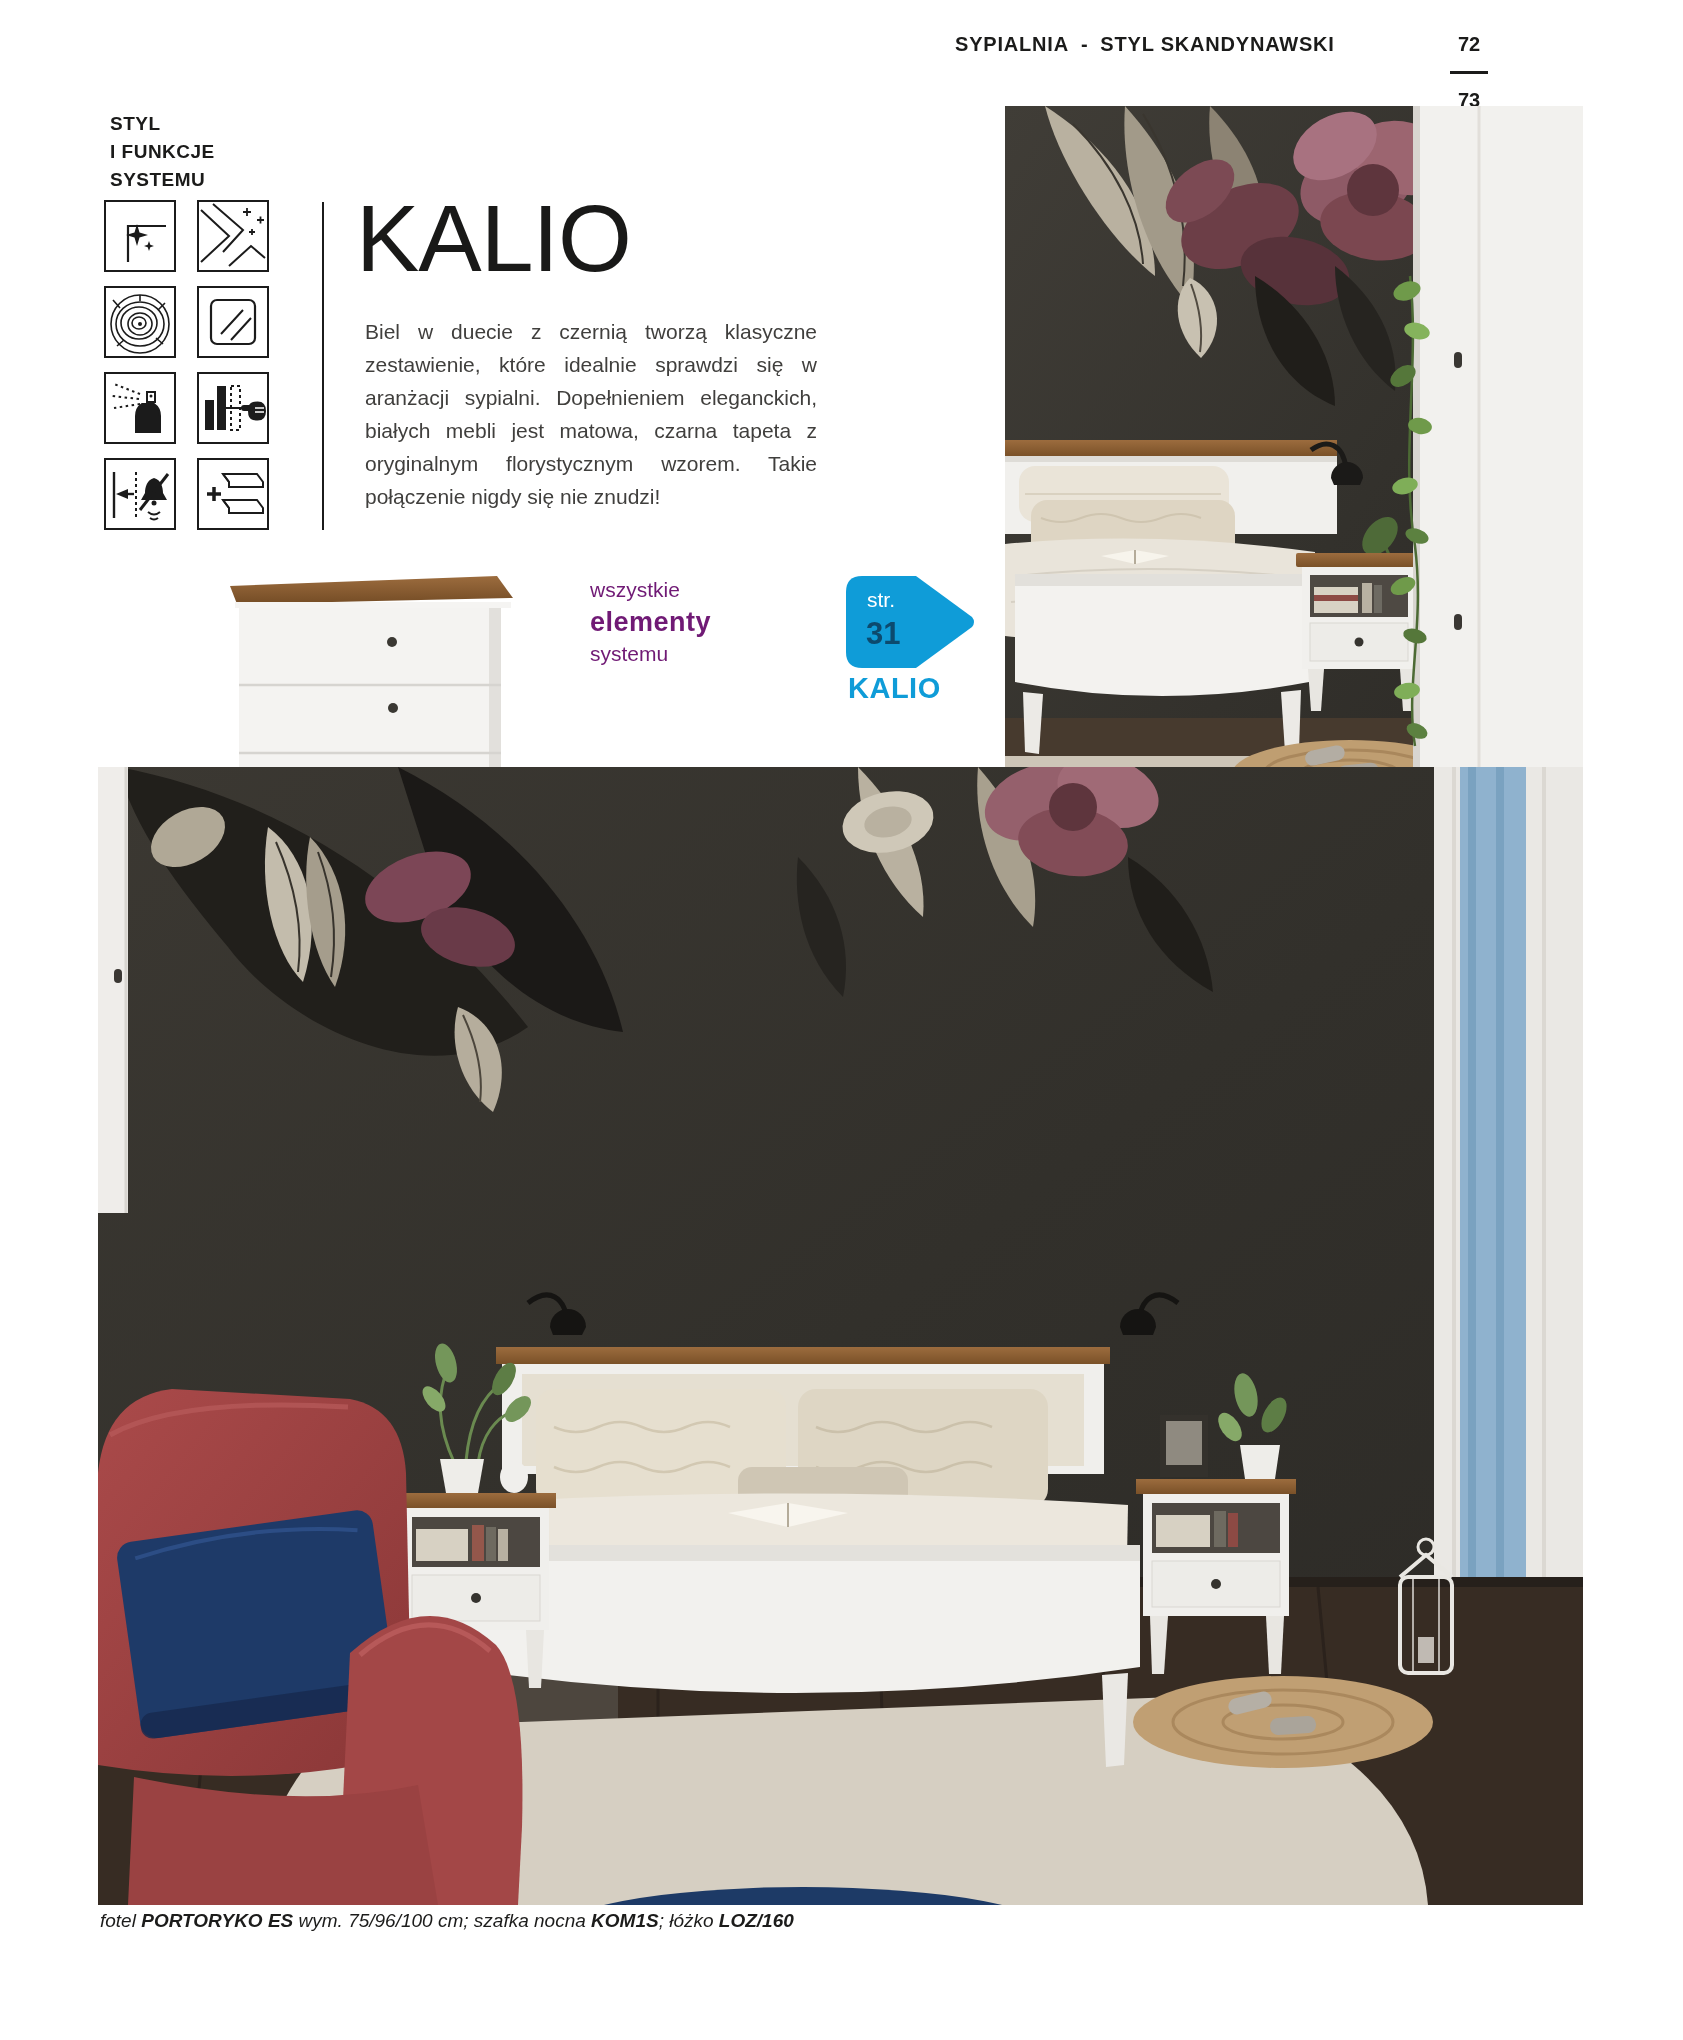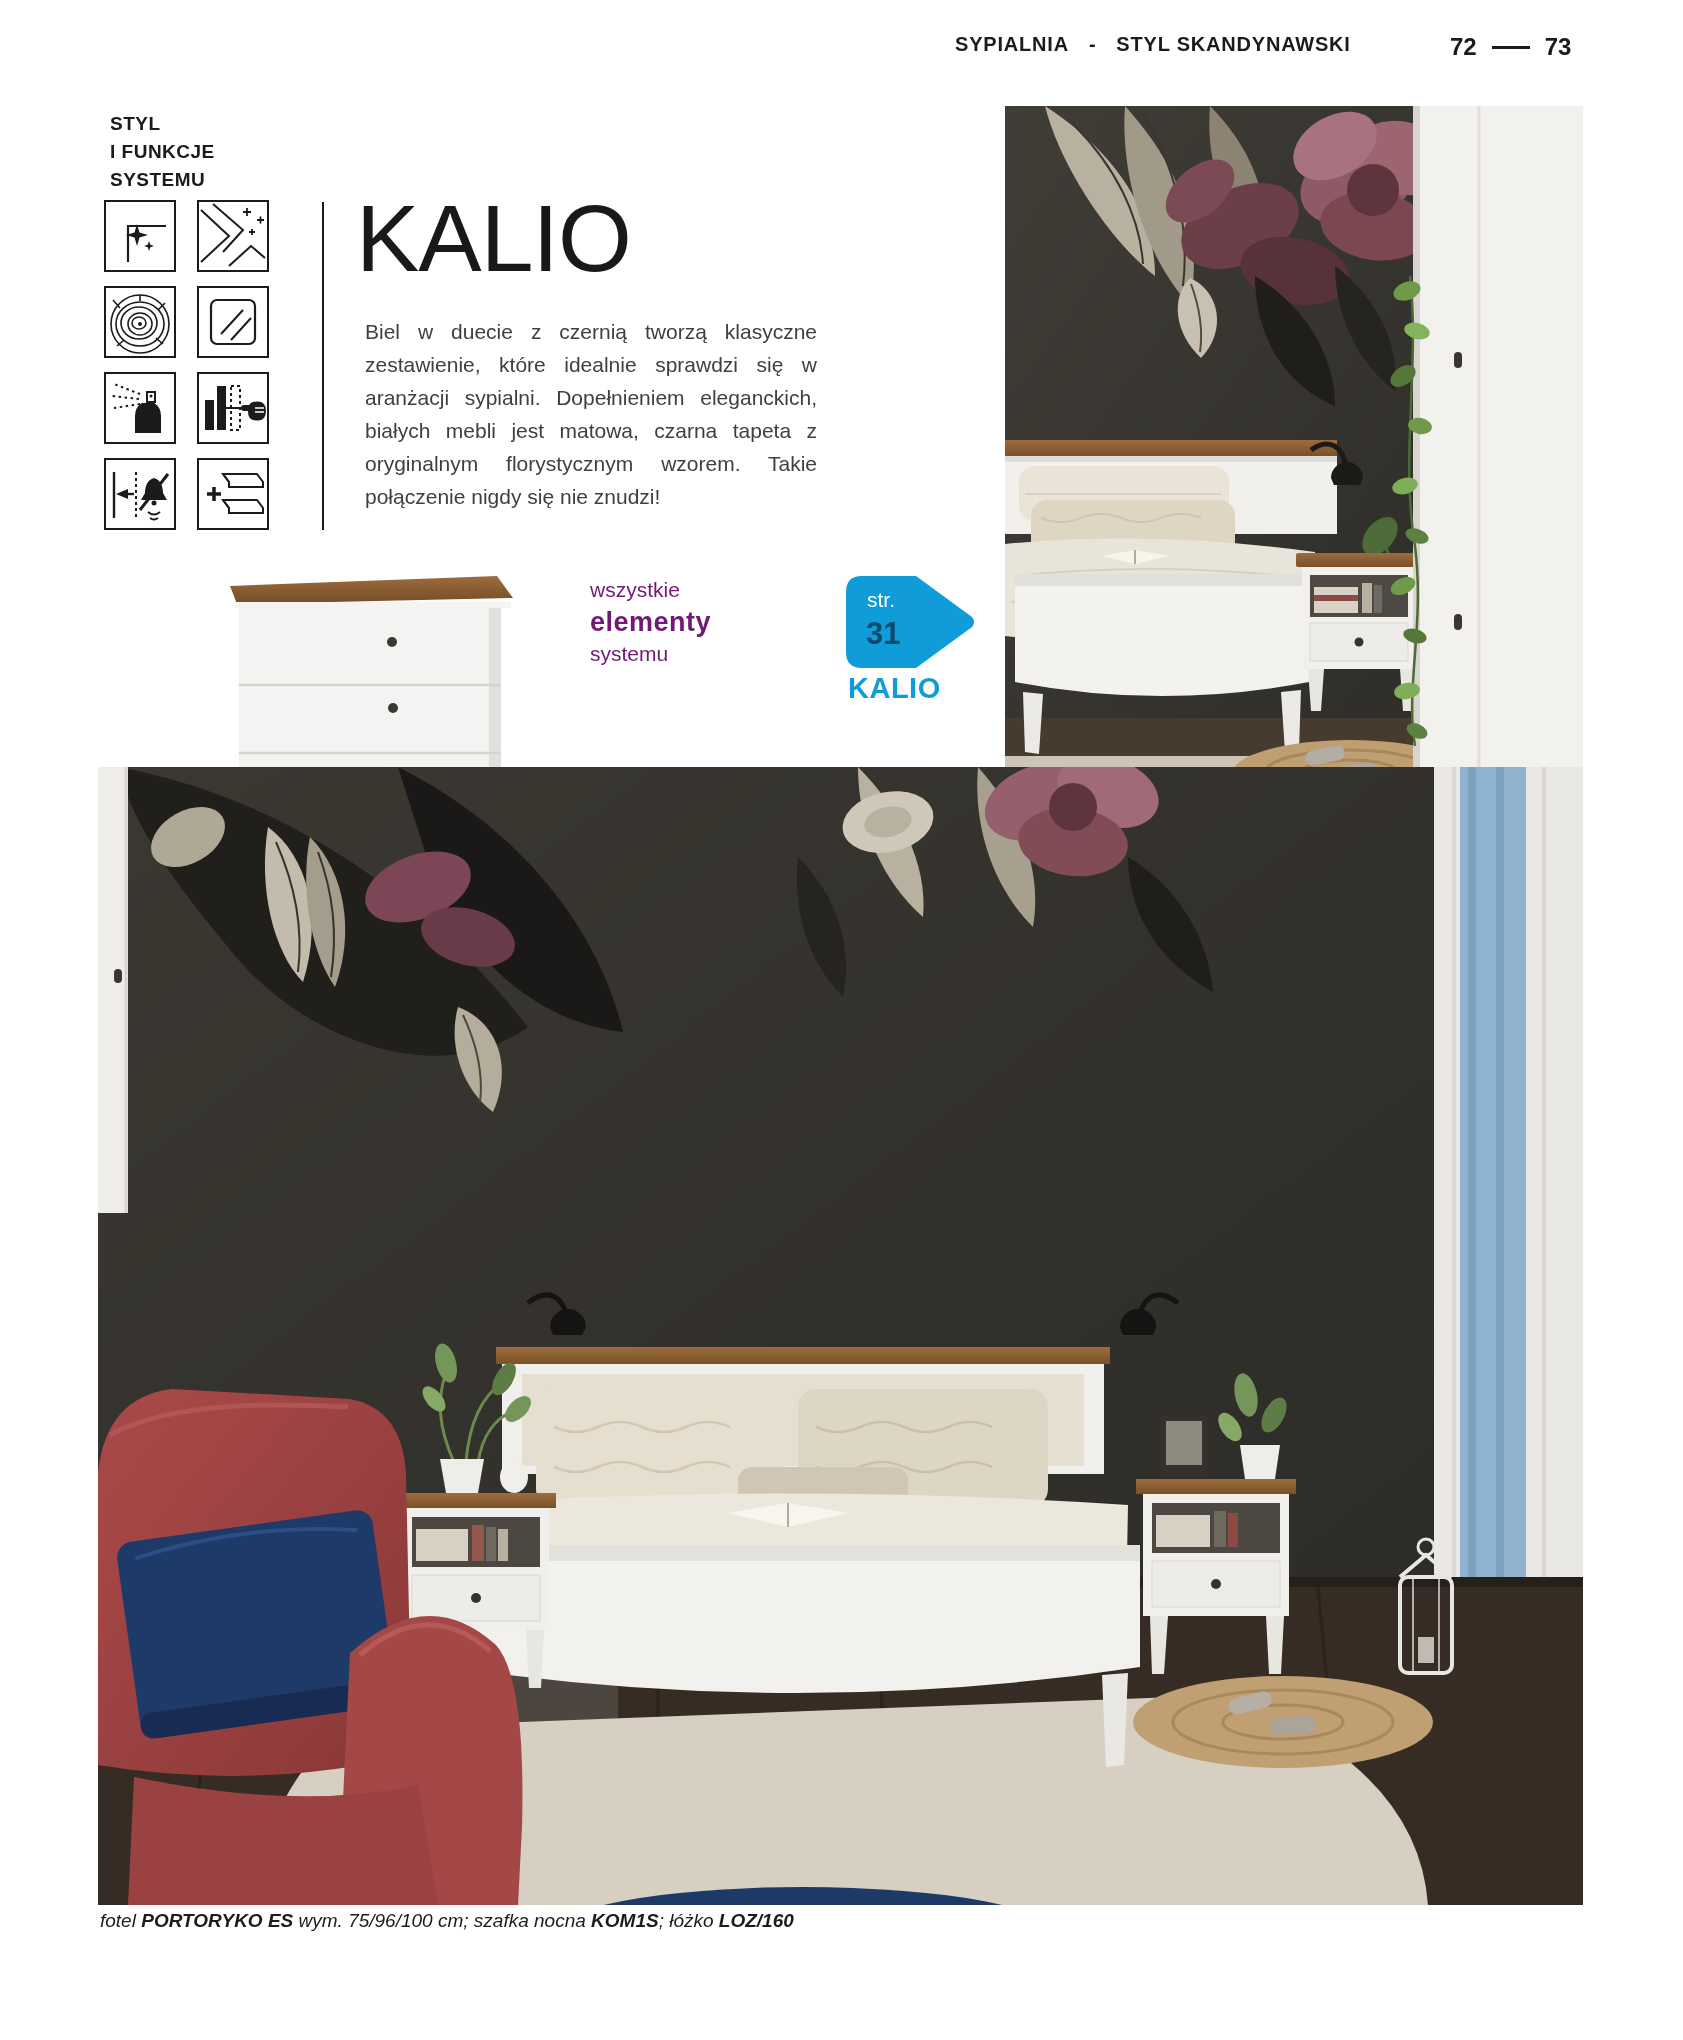--- a/index.html
+++ b/index.html
@@ -1,22 +1,22 @@
 <!DOCTYPE html>
 <html><head>
 <meta charset="utf-8">
 <style>
   html,body{margin:0;padding:0;background:#ffffff;}
   .page{position:relative;width:1683px;height:2040px;background:#fff;overflow:hidden;
         font-family:"Liberation Sans",sans-serif;color:#1b1b1a;}
   
-  .header-left{position:absolute;left:955px;top:33px;display:flex;gap:20px;align-items:baseline;
+  .header-left{position:absolute;left:955px;top:33px;display:flex;gap:12px;align-items:baseline;
     font-size:20px;font-weight:bold;letter-spacing:.8px;}
   .header-pages{position:absolute;left:1450px;top:33px;display:flex;align-items:center;gap:15px;
-    font-size:24px;font-weight:bold;}
+    font-size:20px;font-weight:bold;flex-direction:column;}
   .pg-dash{width:38px;height:3px;background:#1b1b1a;}
   
   .features-title{position:absolute;left:110px;top:110px;font-size:19px;font-weight:bold;
     line-height:28px;letter-spacing:.5px;}
   .icon-grid{position:absolute;left:104px;top:200px;display:grid;
     grid-template-columns:72px 72px;grid-auto-rows:72px;column-gap:21px;row-gap:14px;}
   .cell{width:72px;height:72px;border:2px solid #1b1b1b;box-sizing:border-box;background:#fff;
     display:flex;align-items:center;justify-content:center;}
   .cell svg{display:block;}
   .divider{position:absolute;left:322px;top:202px;width:2px;height:328px;background:#1b1b1b;}

